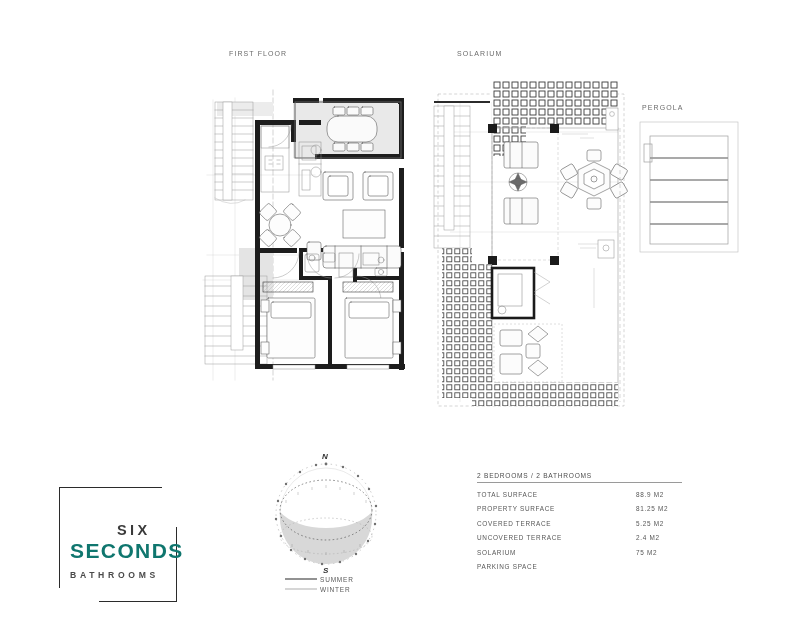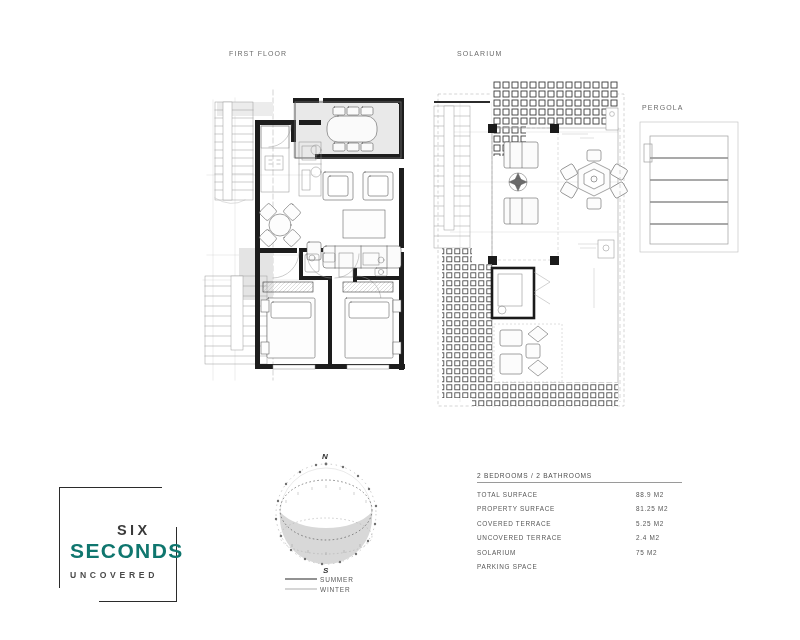--- a/index.html
+++ b/index.html
@@ -353,21 +353,21 @@
       <rect x="8" y="26" width="8" height="18" fill="none" stroke="#9e9e9e" stroke-width="0.7"></rect>
     </svg>
   </div>
 
   <div id="logo">
     <div class="frame"></div>
     <div class="cutTop"></div>
     <div class="cutBot"></div>
     <div class="six">SIX</div>
     <div class="seconds">SECONDS</div>
-    <div class="props">UNCOVERED</div>
+    <div class="props">BATHROOMS</div>
   </div>
 
   <div class="cardinal" id="card-n">N</div>
   <div class="cardinal" id="card-s">S</div>
 
   <div class="svgwrap" id="compass">
     <svg width="122" height="130" viewBox="0 0 122 130">
       <g transform="translate(54,62)">
 
         <circle r="50" fill="none" stroke="#8e8e8e" stroke-width="0.5" stroke-dasharray="1.4 3.6"></circle>

